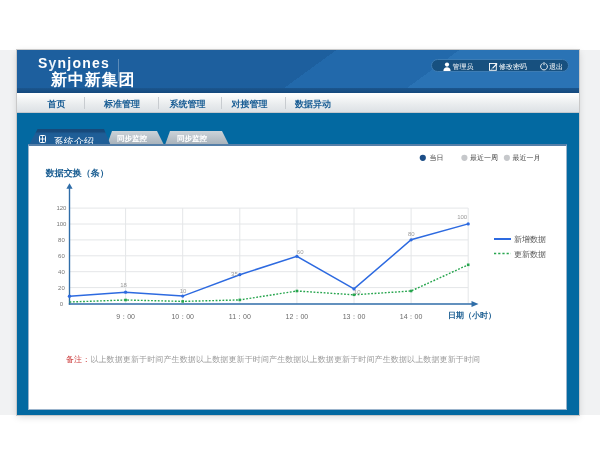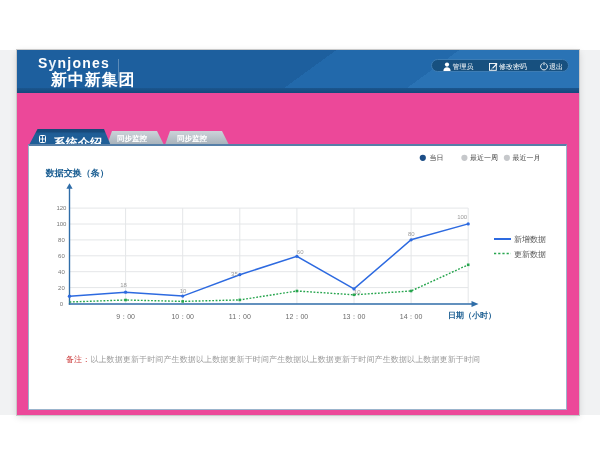--- a/index.html
+++ b/index.html
@@ -1,21 +1,21 @@
 <!DOCTYPE html>
 <html><head>
 <meta charset="utf-8">
 <style>
   * { margin:0; padding:0; box-sizing:border-box; }
   html,body { width:600px; height:450px; background:#ffffff; overflow:hidden;
     font-family:"Liberation Sans", sans-serif; }
   .stage { position:relative; width:600px; height:450px; }
   .band { position:absolute; left:0; top:50px; width:600px; height:365px; background:#f1f2f3; }
   .app { position:absolute; left:17px; top:50px; width:562px; height:365px;
-    background:#ec4899; box-shadow:0 0 0 1px #c9c9c9, 0 2px 7px rgba(0,0,0,.15); }
+    background:#0369a1; box-shadow:0 0 0 1px #c9c9c9, 0 2px 7px rgba(0,0,0,.15); }
   
   .hdr { position:absolute; left:0; top:0; width:562px; height:38px;
     background:linear-gradient(144deg,#1d5f9e 0%,#1d5f9e 52%,#2269ab 52%,#2269ab 72%,#2a73b5 72%,#2a73b5 100%); overflow:hidden; }
   .logo1 { position:absolute; left:21px; top:5px; color:#fff; font-size:14px; font-weight:bold; letter-spacing:1.2px; }
   .logo2 { position:absolute; left:34px; top:20px; color:#fff; font-size:16px; font-weight:bold; letter-spacing:.9px; }
   .hsep { position:absolute; left:101px; top:9px; width:1px; height:22px; background:rgba(255,255,255,.28); }
   .htitle { position:absolute; left:106px; top:14px; color:#fff; font-size:12px; letter-spacing:.4px; }
   .userbar { position:absolute; left:414px; top:9px; width:138px; height:13px;
     background:#17507f; border:1px solid #3d7cb4; border-radius:7px; color:#fff; font-size:7px; }
   .userbar span { position:absolute; top:2px; white-space:nowrap; }
@@ -23,21 +23,21 @@
   
   .strip { position:absolute; left:0; top:38px; width:562px; height:5px; background:linear-gradient(#1b568e,#14487c); }
   .nav { position:absolute; left:0; top:43px; width:562px; height:20px;
     background:linear-gradient(#ffffff,#e9ecee 60%,#dde1e5); border-bottom:1px solid #c3c8cd; }
   .nav b { position:absolute; top:5px; transform:translateX(-50%); color:#1a5e95; font-size:9px; font-weight:bold; }
   .nav i { position:absolute; top:4px; width:1px; height:12px; background:#c8ccd0; }
   
   .tab-act { position:absolute; left:11.5px; top:79px; width:82.5px; height:17px;
     background:linear-gradient(#17497a 0%,#17497a 14%,#1f5e97 28%,#1f5e97 100%);
     clip-path:polygon(0 100%, 9px 0, calc(100% - 7px) 0, 100% 100%); color:#fff; }
-  .tab-act span { position:absolute; left:25px; top:5.5px; font-size:12px; font-weight:bold; letter-spacing:.2px; }
+  .tab-act span { position:absolute; left:25px; top:5.5px; font-size:10px; font-weight:normal; letter-spacing:.2px; }
   .tab-g { position:absolute; top:81px; height:14px;
     background:linear-gradient(#ccd3d9,#a6b0b9); color:#fff;
     clip-path:polygon(0 100%, 5px 0, calc(100% - 7px) 0, 100% 100%); }
   .tab-g span { position:absolute; top:2.5px; font-size:7.5px; font-weight:bold; white-space:nowrap; }
   
   .panel { position:absolute; left:11px; top:94px; width:539px; height:266px;
     background:#fff; border:1px solid #9bb4cc; border-top:2px solid #567fa8; }
   .chart { position:absolute; left:20px; top:94px; width:530px; height:266px; }
 </style>
 </head>
@@ -62,20 +62,31 @@
           </svg>
         <span style="left:67px">修改密码</span>
         <svg class="uicon" style="left:108px" width="8" height="9" viewBox="0 0 8 9">
             <path d="M2.5 1.5 A3.4 3.4 0 1 0 5.5 1.5" fill="none" stroke="#fff" stroke-width="0.9"></path>
             <line x1="4" y1="0.2" x2="4" y2="3.2" stroke="#fff" stroke-width="1"></line>
           </svg>
         <span style="left:117px">退出</span>
       </div>
     </div>
     <div class="strip"></div>
+    <div class="nav">
+      <b style="left:39.5px">首页</b>
+      <b style="left:105px">标准管理</b>
+      <b style="left:170.5px">系统管理</b>
+      <b style="left:232.5px">对接管理</b>
+      <b style="left:296px">数据异动</b>
+      <i style="left:66.5px"></i>
+        <i style="left:140.5px"></i>
+        <i style="left:203.5px"></i>
+        <i style="left:268px"></i>
+    </div>
     <div class="tab-g" style="left:90px; width:57px;">
         <span style="left:25px;transform:translateX(-50%)">同步监控</span>
       </div>
     <div class="tab-g" style="left:148px; width:64px;">
         <span style="left:27px;transform:translateX(-50%)">同步监控</span>
       </div>
     <div class="tab-act">
       <svg style="position:absolute;left:10.5px;top:5.5px" width="7" height="8" viewBox="0 0 7 8">
           <rect x="0.5" y="0.5" width="6" height="7" rx="1" fill="none" stroke="#fff" stroke-width="1"></rect>
           <line x1="1.2" y1="4" x2="5.8" y2="4" stroke="#fff" stroke-width="0.9"></line>

